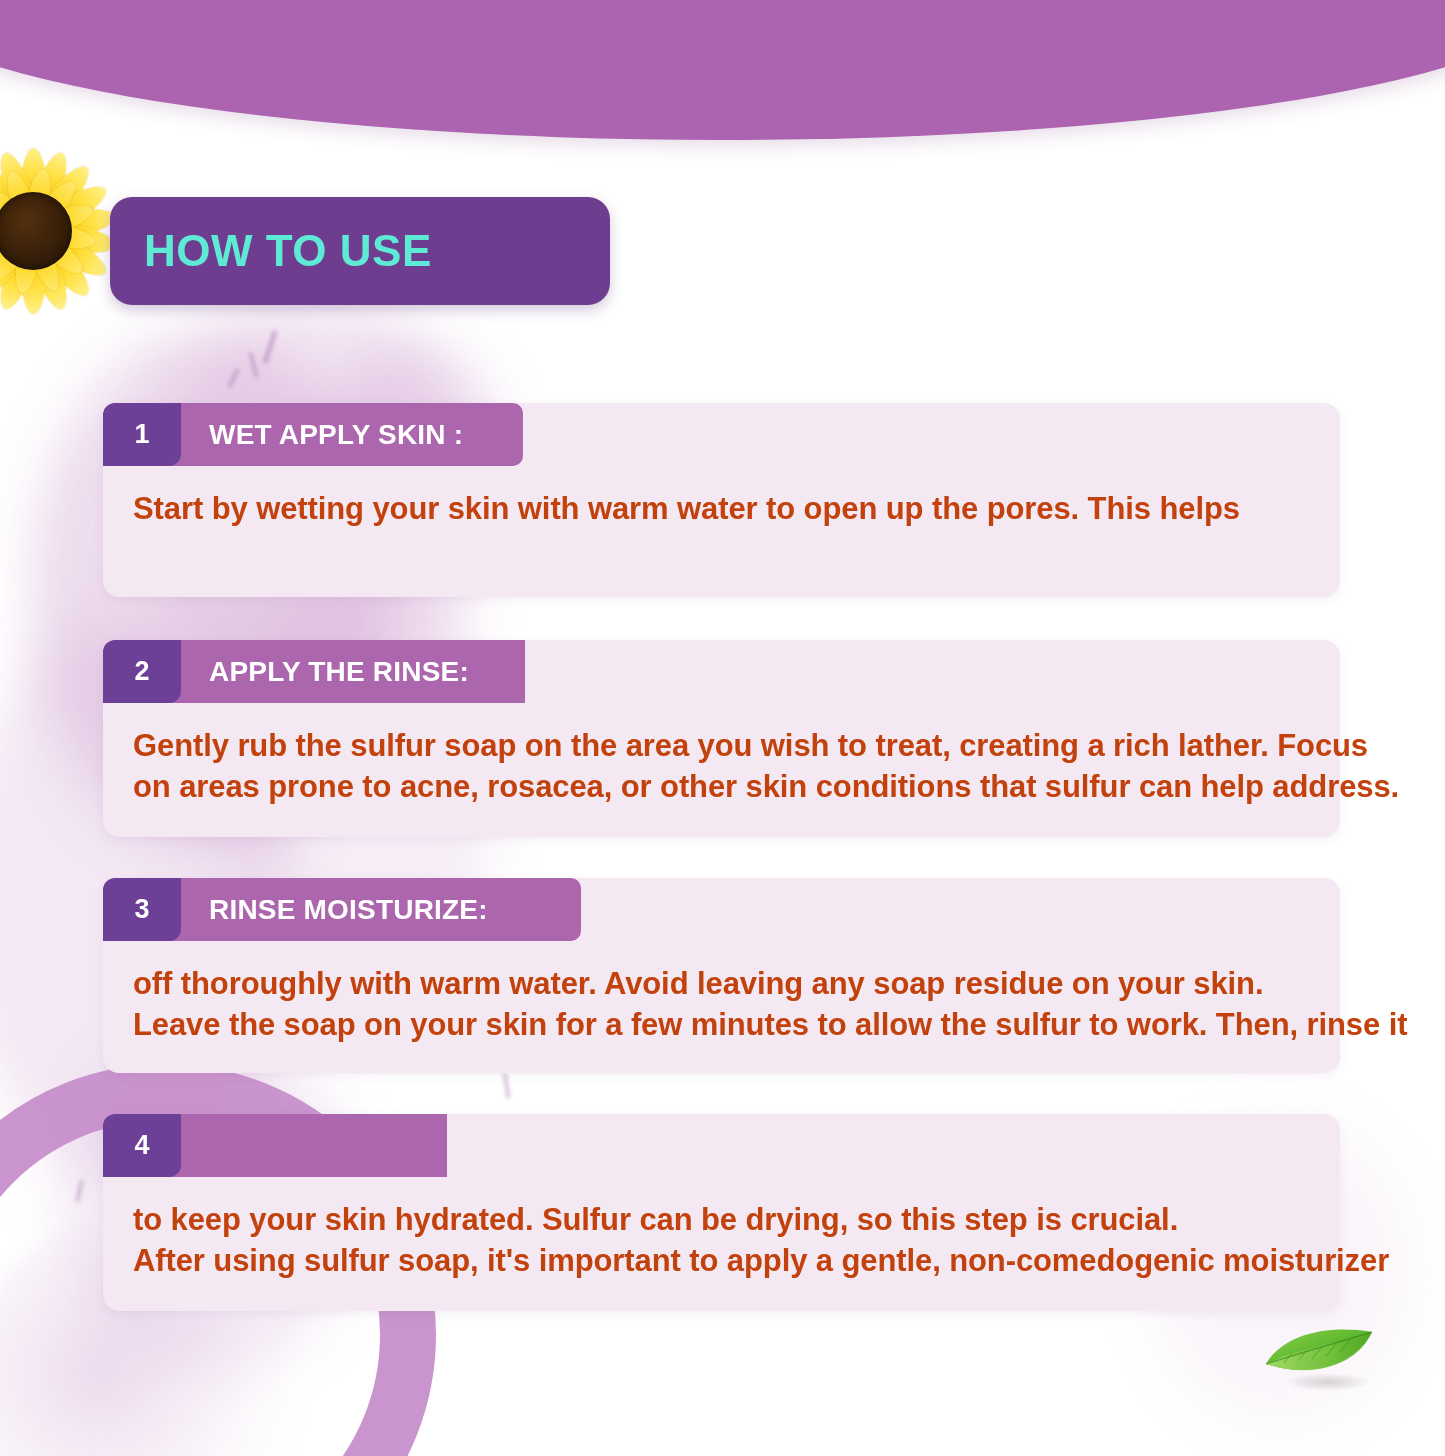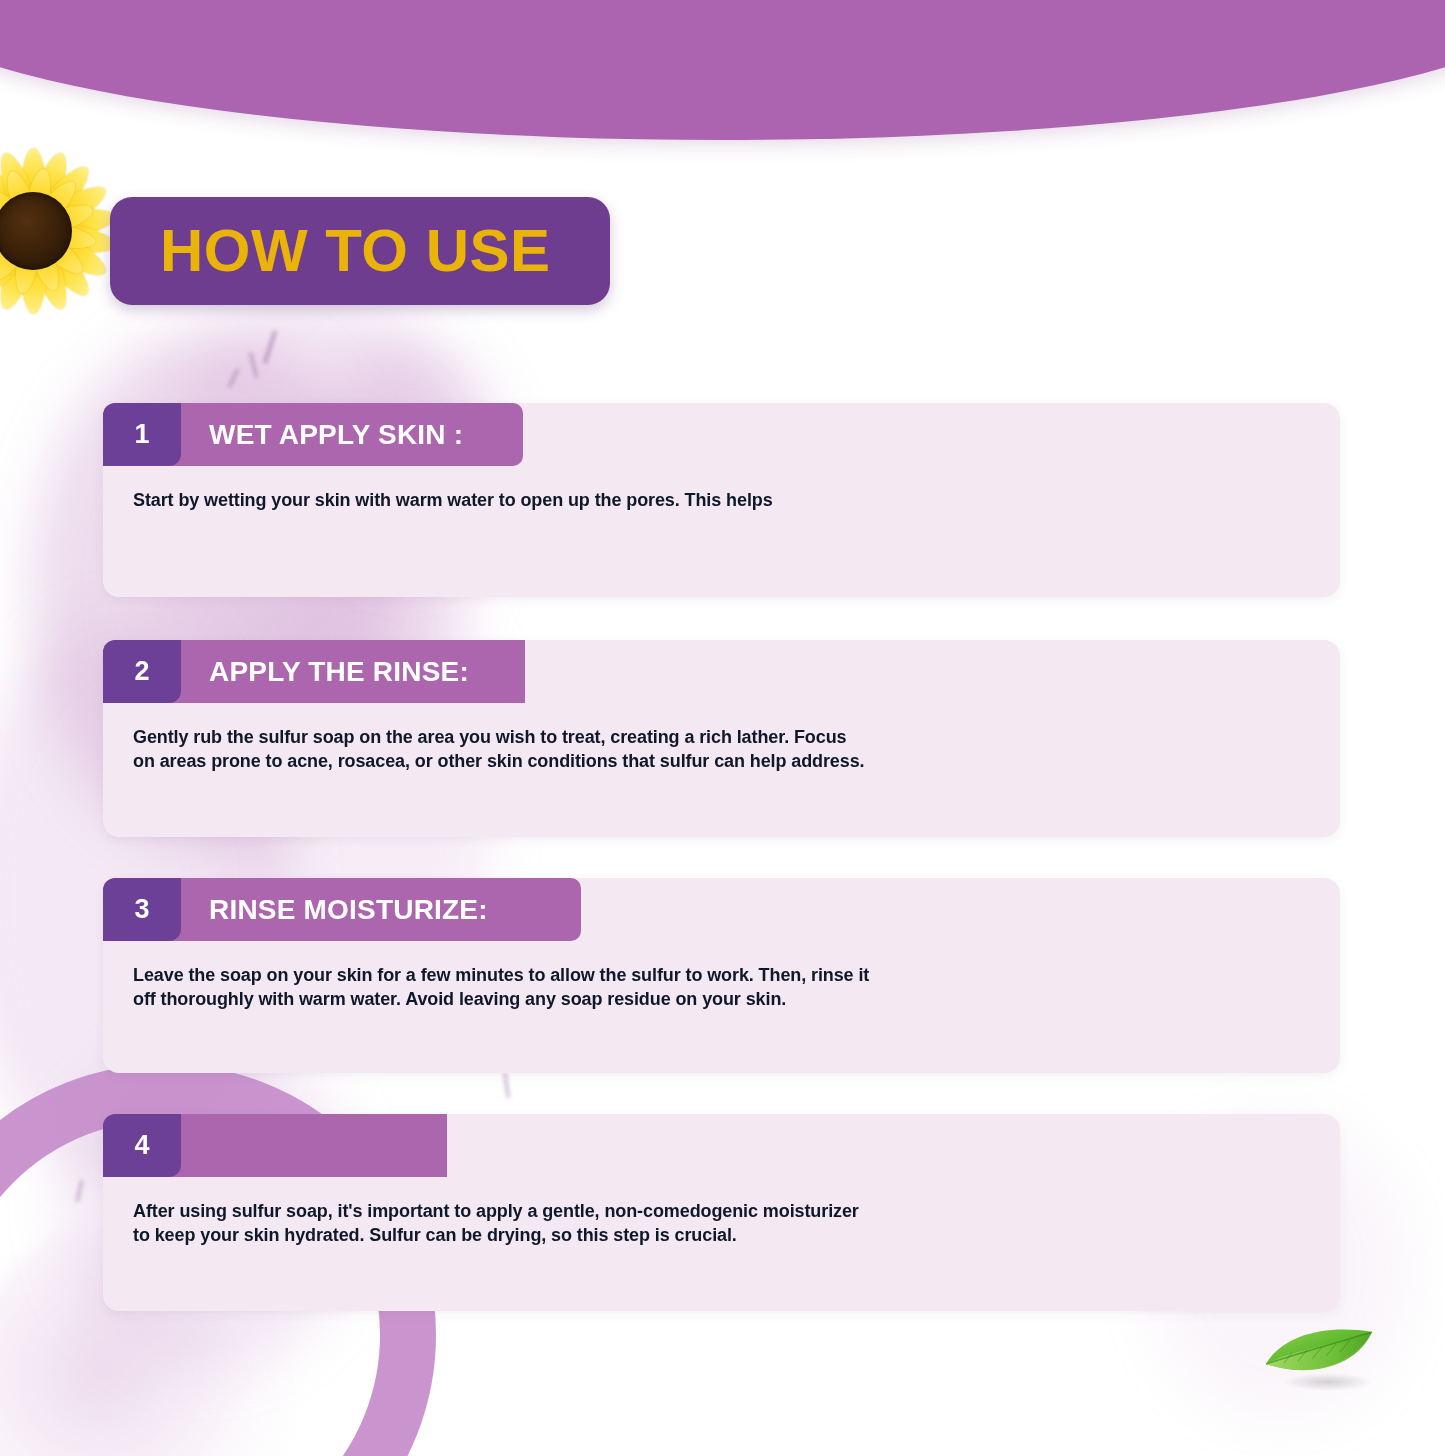--- a/index.html
+++ b/index.html
@@ -108,25 +108,25 @@
     position:absolute;
     left:110px; top:197px;
     width:500px; height:108px;
     background:#6e3d90;
     border-radius:22px;
     display:flex;align-items:center;
     box-shadow:0 5px 14px rgba(90,45,115,.26);
     z-index:6;
   }
   .title-badge span{
-    color:#eab308;
-    font-size:60px;
+    color:#5eead4;
+    font-size:44px;
     font-weight:bold;
     letter-spacing:.5px;
-    margin-left:50px;
+    margin-left:34px;
     line-height:1;
     white-space:nowrap;
   }
 
   
   .steps{position:absolute;left:0;top:0;width:1445px;z-index:5;}
 
   .step-card{
     position:absolute;
     left:103px;
@@ -163,22 +163,22 @@
     color:#ffffff;
     font-size:28px;
     font-weight:bold;
     letter-spacing:.2px;
     padding:0 34px 0 28px;
     white-space:nowrap;
   }
 
   .step-body{
     padding:86px 30px 26px 30px;
-    color:#0f172a;
-    font-size:18px;
+    color:#c2410c;
+    font-size:31px;
     font-weight:bold;
     line-height:1.32;
     letter-spacing:-.1px;
   }
   .step-body .ln{display:block;white-space:nowrap;}
 </style>
 </head>
 <body>
 
 <div id="canvas">
@@ -293,29 +293,29 @@
         <span class="ln">on areas prone to acne, rosacea, or other skin conditions that sulfur can help address.</span>
       </div>
     </div>
 
     <div class="step-card" style="top:878px;height:195px;">
       <div class="step-head round-right" style="width:478px;">
         <div class="step-num">3</div>
         <div class="step-title">RINSE MOISTURIZE:</div>
       </div>
       <div class="step-body">
+        <span class="ln">off thoroughly with warm water. Avoid leaving any soap residue on your skin.</span>
         <span class="ln">Leave the soap on your skin for a few minutes to allow the sulfur to work. Then, rinse it</span>
-        <span class="ln">off thoroughly with warm water. Avoid leaving any soap residue on your skin.</span>
       </div>
     </div>
 
     <div class="step-card" style="top:1114px;height:197px;">
       <div class="step-head square-right" style="width:344px;">
         <div class="step-num">4</div>
       </div>
       <div class="step-body">
+        <span class="ln">to keep your skin hydrated. Sulfur can be drying, so this step is crucial.</span>
         <span class="ln">After using sulfur soap, it's important to apply a gentle, non-comedogenic moisturizer</span>
-        <span class="ln">to keep your skin hydrated. Sulfur can be drying, so this step is crucial.</span>
       </div>
     </div>
 
   </div>
 </div>
 
 </body></html>

